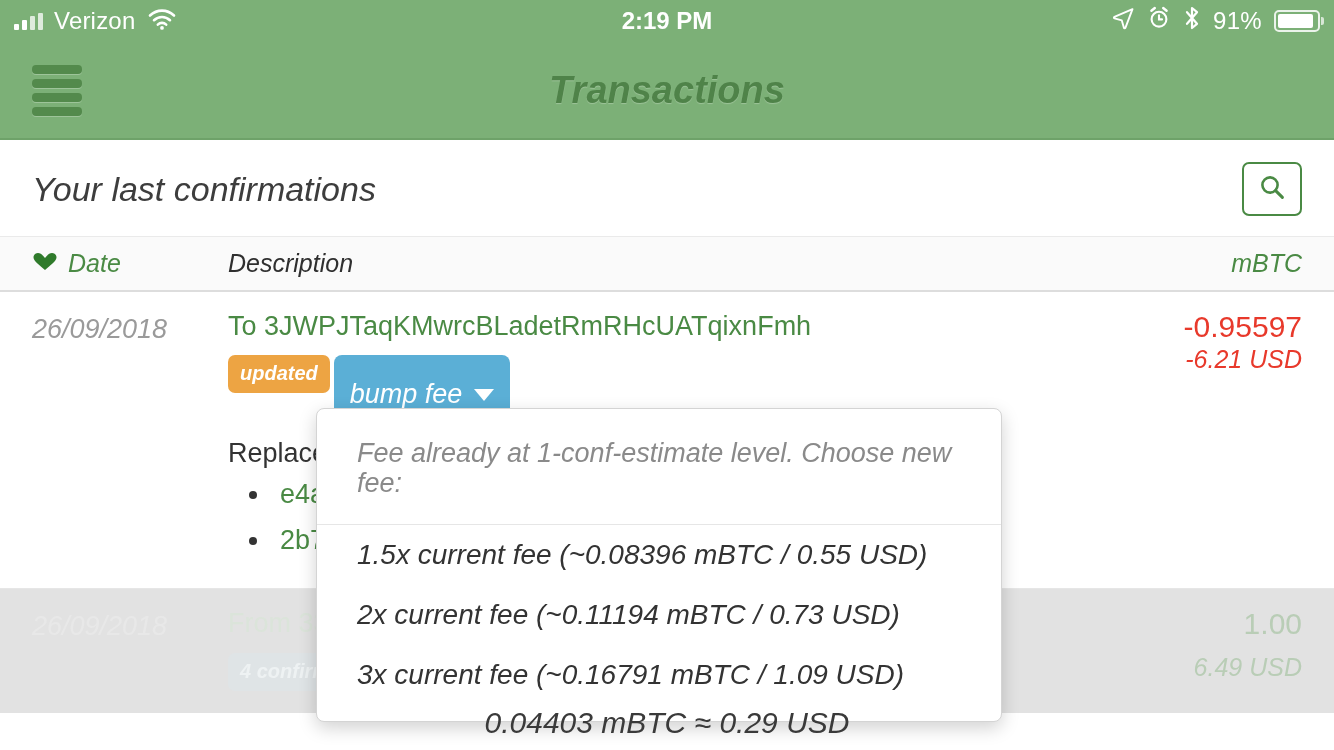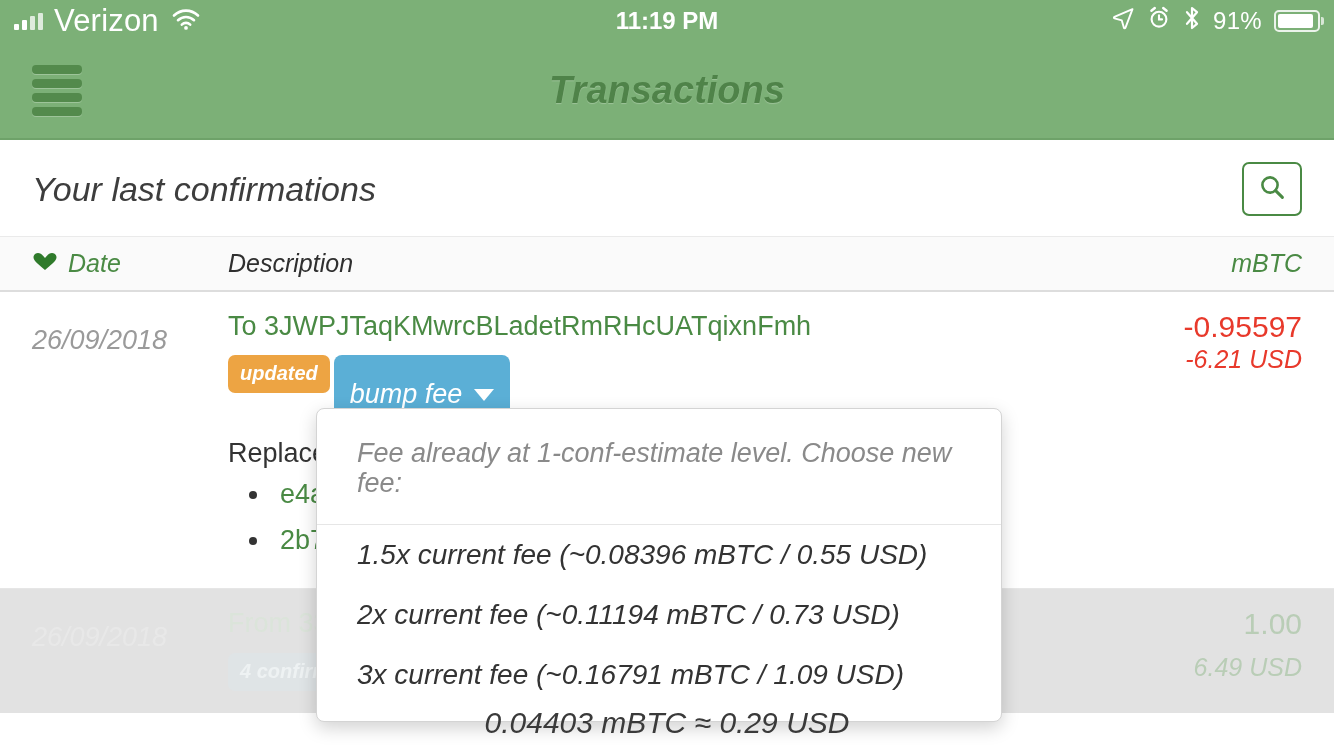--- a/index.html
+++ b/index.html
@@ -46,21 +46,21 @@
     width: 5px;
     background: #ffffff;
     border-radius: 1px;
   }
   .signal-bars i:nth-child(1) { height: 6px; }
   .signal-bars i:nth-child(2) { height: 10px; }
   .signal-bars i:nth-child(3) { height: 14px; opacity: .75; }
   .signal-bars i:nth-child(4) { height: 17px; opacity: .75; }
 
   .carrier {
-    font-size: 31px;
+    font-size: 24px;
     letter-spacing: .2px;
   }
   .wifi-icon { margin-left: 2px; }
 
   .status-center {
     position: absolute;
     left: 0; right: 0;
     text-align: center;
     font-size: 24px;
     font-weight: 600;
@@ -192,21 +192,20 @@
     display: flex;
     padding: 18px 32px 22px 32px;
     border-bottom: 1px solid #e6e6e6;
     background: #ffffff;
   }
   .tx-date {
     font-size: 27px;
     font-style: italic;
     color: #9a9a9a;
     padding-top: 4px;
-    margin-top: 11px;
   }
   .tx-desc-main {
     font-size: 27px;
     color: #4a8a44;
     line-height: 1.24;
   }
   .badge-row {
     margin-top: 12px;
     display: flex;
     align-items: flex-start;
@@ -343,21 +342,21 @@
       <span class="wifi-icon">
         <svg width="28" height="21" viewBox="0 0 28 21" fill="none">
           <path d="M2 6.5C5.4 3.3 9.5 1.6 14 1.6s8.6 1.7 12 4.9" stroke="#fff" stroke-width="2.6" stroke-linecap="round"></path>
           <path d="M6 11.2c2.3-2.1 5-3.2 8-3.2s5.7 1.1 8 3.2" stroke="#fff" stroke-width="2.6" stroke-linecap="round"></path>
           <path d="M9.8 15.6c1.2-1.1 2.6-1.7 4.2-1.7s3 .6 4.2 1.7" stroke="#fff" stroke-width="2.6" stroke-linecap="round"></path>
           <circle cx="14" cy="18.9" r="1.9" fill="#fff"></circle>
         </svg>
       </span>
     </div>
 
-    <div class="status-center">11:19 PM</div>
+    <div class="status-center">2:19 PM</div>
 
     <div class="status-right">
       <span>
         <svg width="24" height="24" viewBox="0 0 24 24" fill="none">
           <path d="M21.5 3.2 3.4 10.8c-.7.3-.7 1.3.1 1.5l7.3 2.1 2.1 7.3c.2.8 1.2.8 1.5.1L21.5 3.2Z" stroke="#fff" stroke-width="1.9" stroke-linejoin="round"></path>
         </svg>
       </span>
       <span>
         <svg width="24" height="24" viewBox="0 0 24 24" fill="none">
           <circle cx="12" cy="13.2" r="7.4" stroke="#fff" stroke-width="2.1"></circle>

